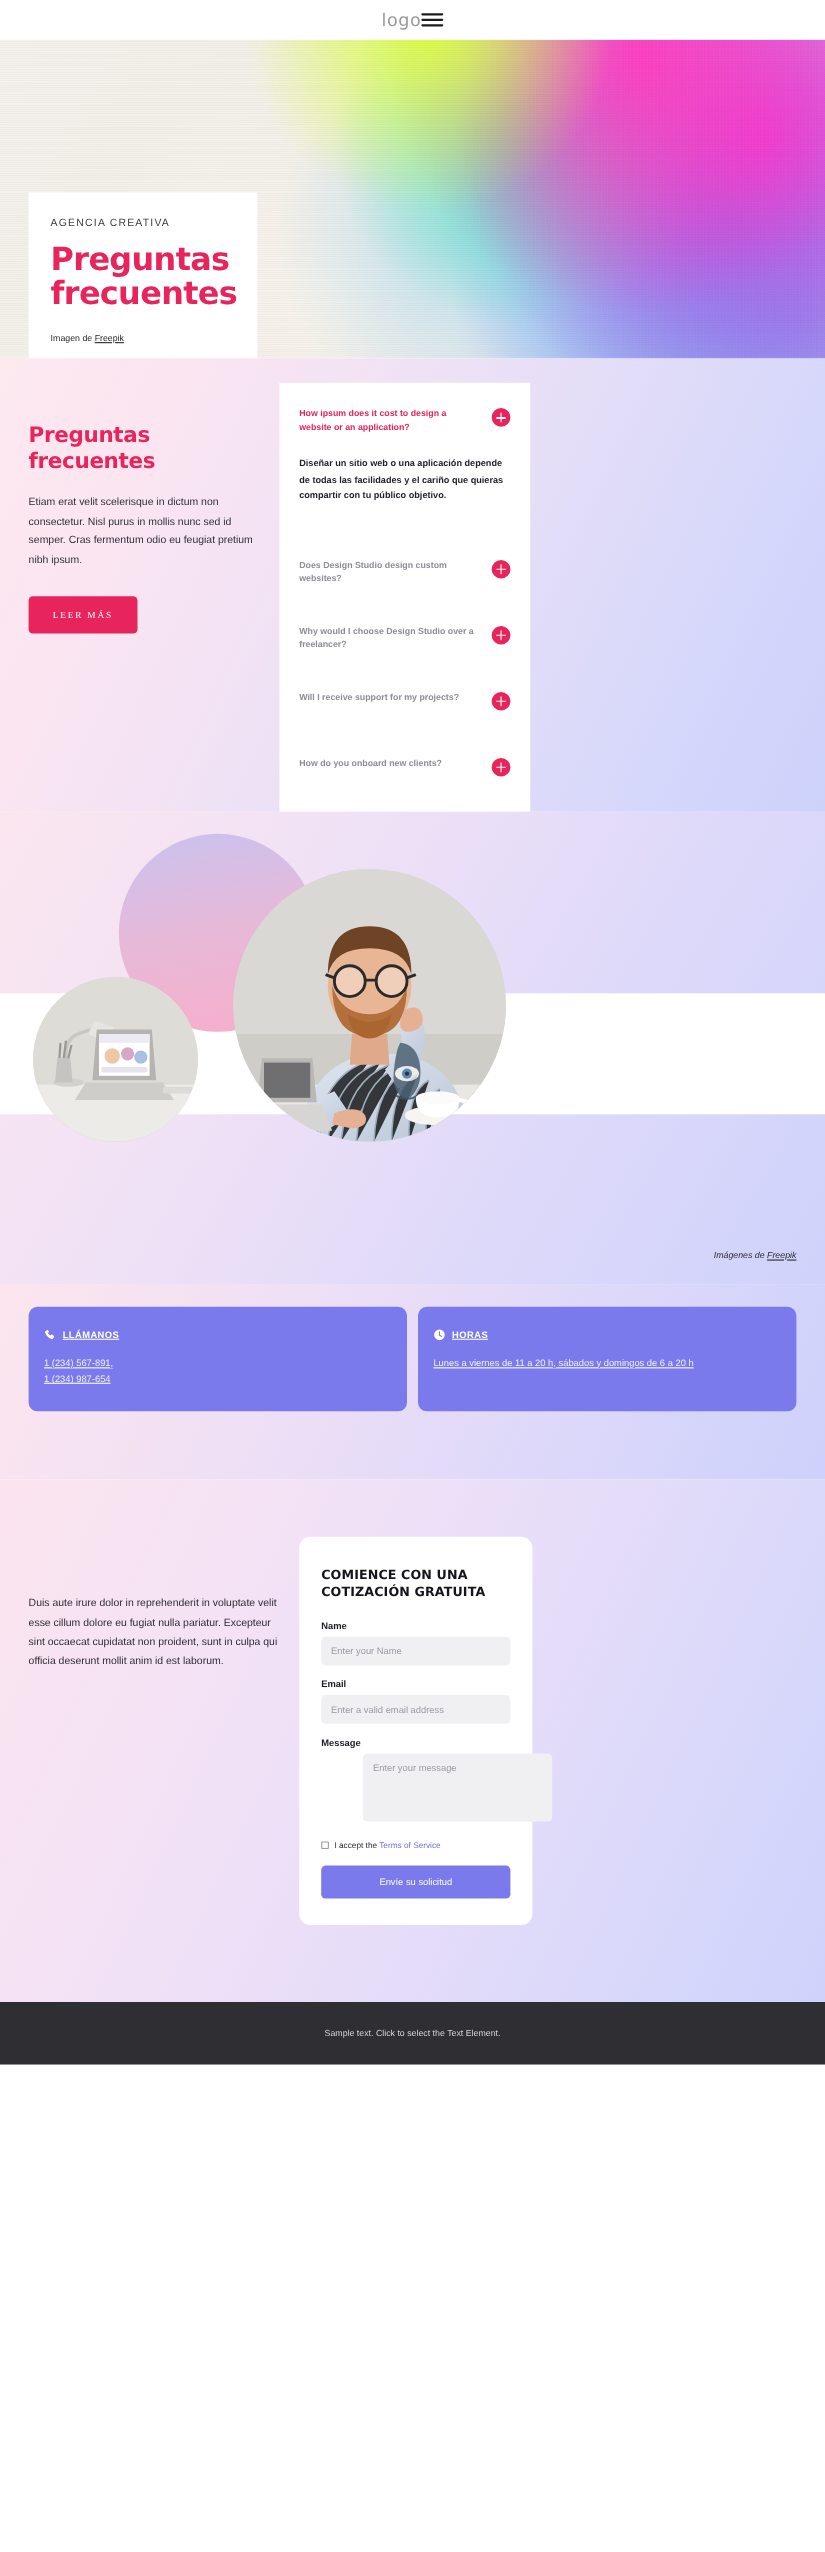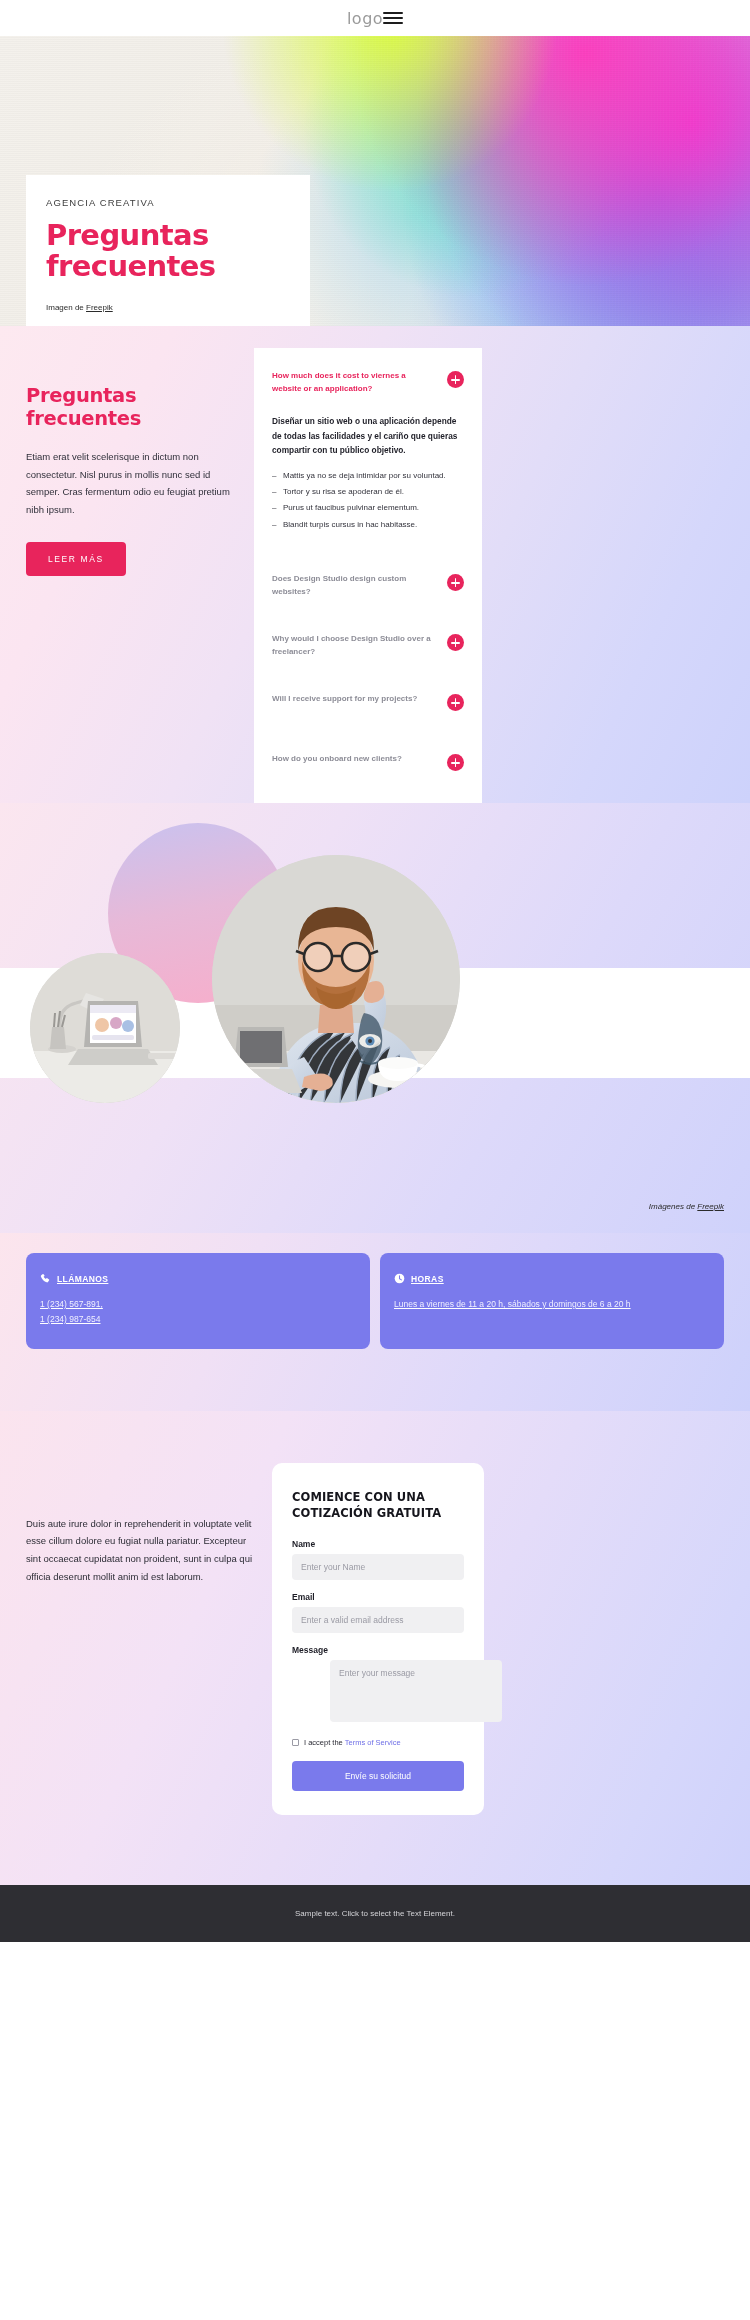--- a/index.html
+++ b/index.html
@@ -62,21 +62,21 @@
     content: "";
     position: absolute; inset: 0;
     background-image:
       repeating-linear-gradient(0deg, rgba(0,0,0,.018) 0 1px, transparent 1px 2px),
       repeating-linear-gradient(90deg, rgba(255,255,255,.02) 0 1px, transparent 1px 3px);
   }
   .hero-card {
     position: absolute;
     left: 26px;
     bottom: 0;
-    width: 284px;
+    width: 208px;
     background: #ffffff;
     padding: 22px 20px 14px 20px;
   }
   .hero-eyebrow {
     font-size: 9.5px;
     letter-spacing: 1.1px;
     color: #3d3d3d;
     margin-bottom: 12px;
     font-family: "Liberation Sans", sans-serif;
   }
@@ -134,21 +134,21 @@
   .btn-primary {
     display: inline-block;
     background: #e8245c;
     color: #ffffff;
     border: none;
     font-size: 8.5px;
     letter-spacing: 1.6px;
     padding: 12px 22px;
     border-radius: 4px;
     cursor: pointer;
-    font-family: Liberation Sans, sans-serif;
+    font-family: Liberation Serif, serif;
   }
 
   .faq-panel {
     width: 228px;
     background: #ffffff;
     padding: 22px 18px 24px 18px;
     margin-top: -26px;
   }
   .faq-item { padding: 0; }
   .faq-row {
@@ -414,31 +414,25 @@
     <div class="faq-left">
       <h2 class="faq-heading">Preguntas frecuentes</h2>
       <p class="faq-lead">Etiam erat velit scelerisque in dictum non consectetur. Nisl purus in mollis nunc sed id semper. Cras fermentum odio eu feugiat pretium nibh ipsum.</p>
       <button class="btn-primary">LEER MÁS</button>
     </div>
 
     <div class="faq-panel">
 
       <div class="faq-item open">
         <div class="faq-row">
-          <div class="faq-q">How much does it cost to viernes a website or an application?</div>
+          <div class="faq-q">How ipsum does it cost to design a website or an application?</div>
           <div class="plus-btn"></div>
         </div>
         <div class="faq-answer">
           <p class="faq-answer-lead">Diseñar un sitio web o una aplicación depende de todas las facilidades y el cariño que quieras compartir con tu público objetivo.</p>
-          <ul class="faq-bullets">
-            <li>Mattis ya no se deja intimidar por su voluntad.</li>
-            <li>Tortor y su risa se apoderan de él.</li>
-            <li>Purus ut faucibus pulvinar elementum.</li>
-            <li>Blandit turpis cursus in hac habitasse.</li>
-          </ul>
         </div>
       </div>
 
       <div class="faq-sep"></div>
 
       <div class="faq-item">
         <div class="faq-row">
           <div class="faq-q">Does Design Studio design custom websites?</div>
           <div class="plus-btn"></div>
         </div>

